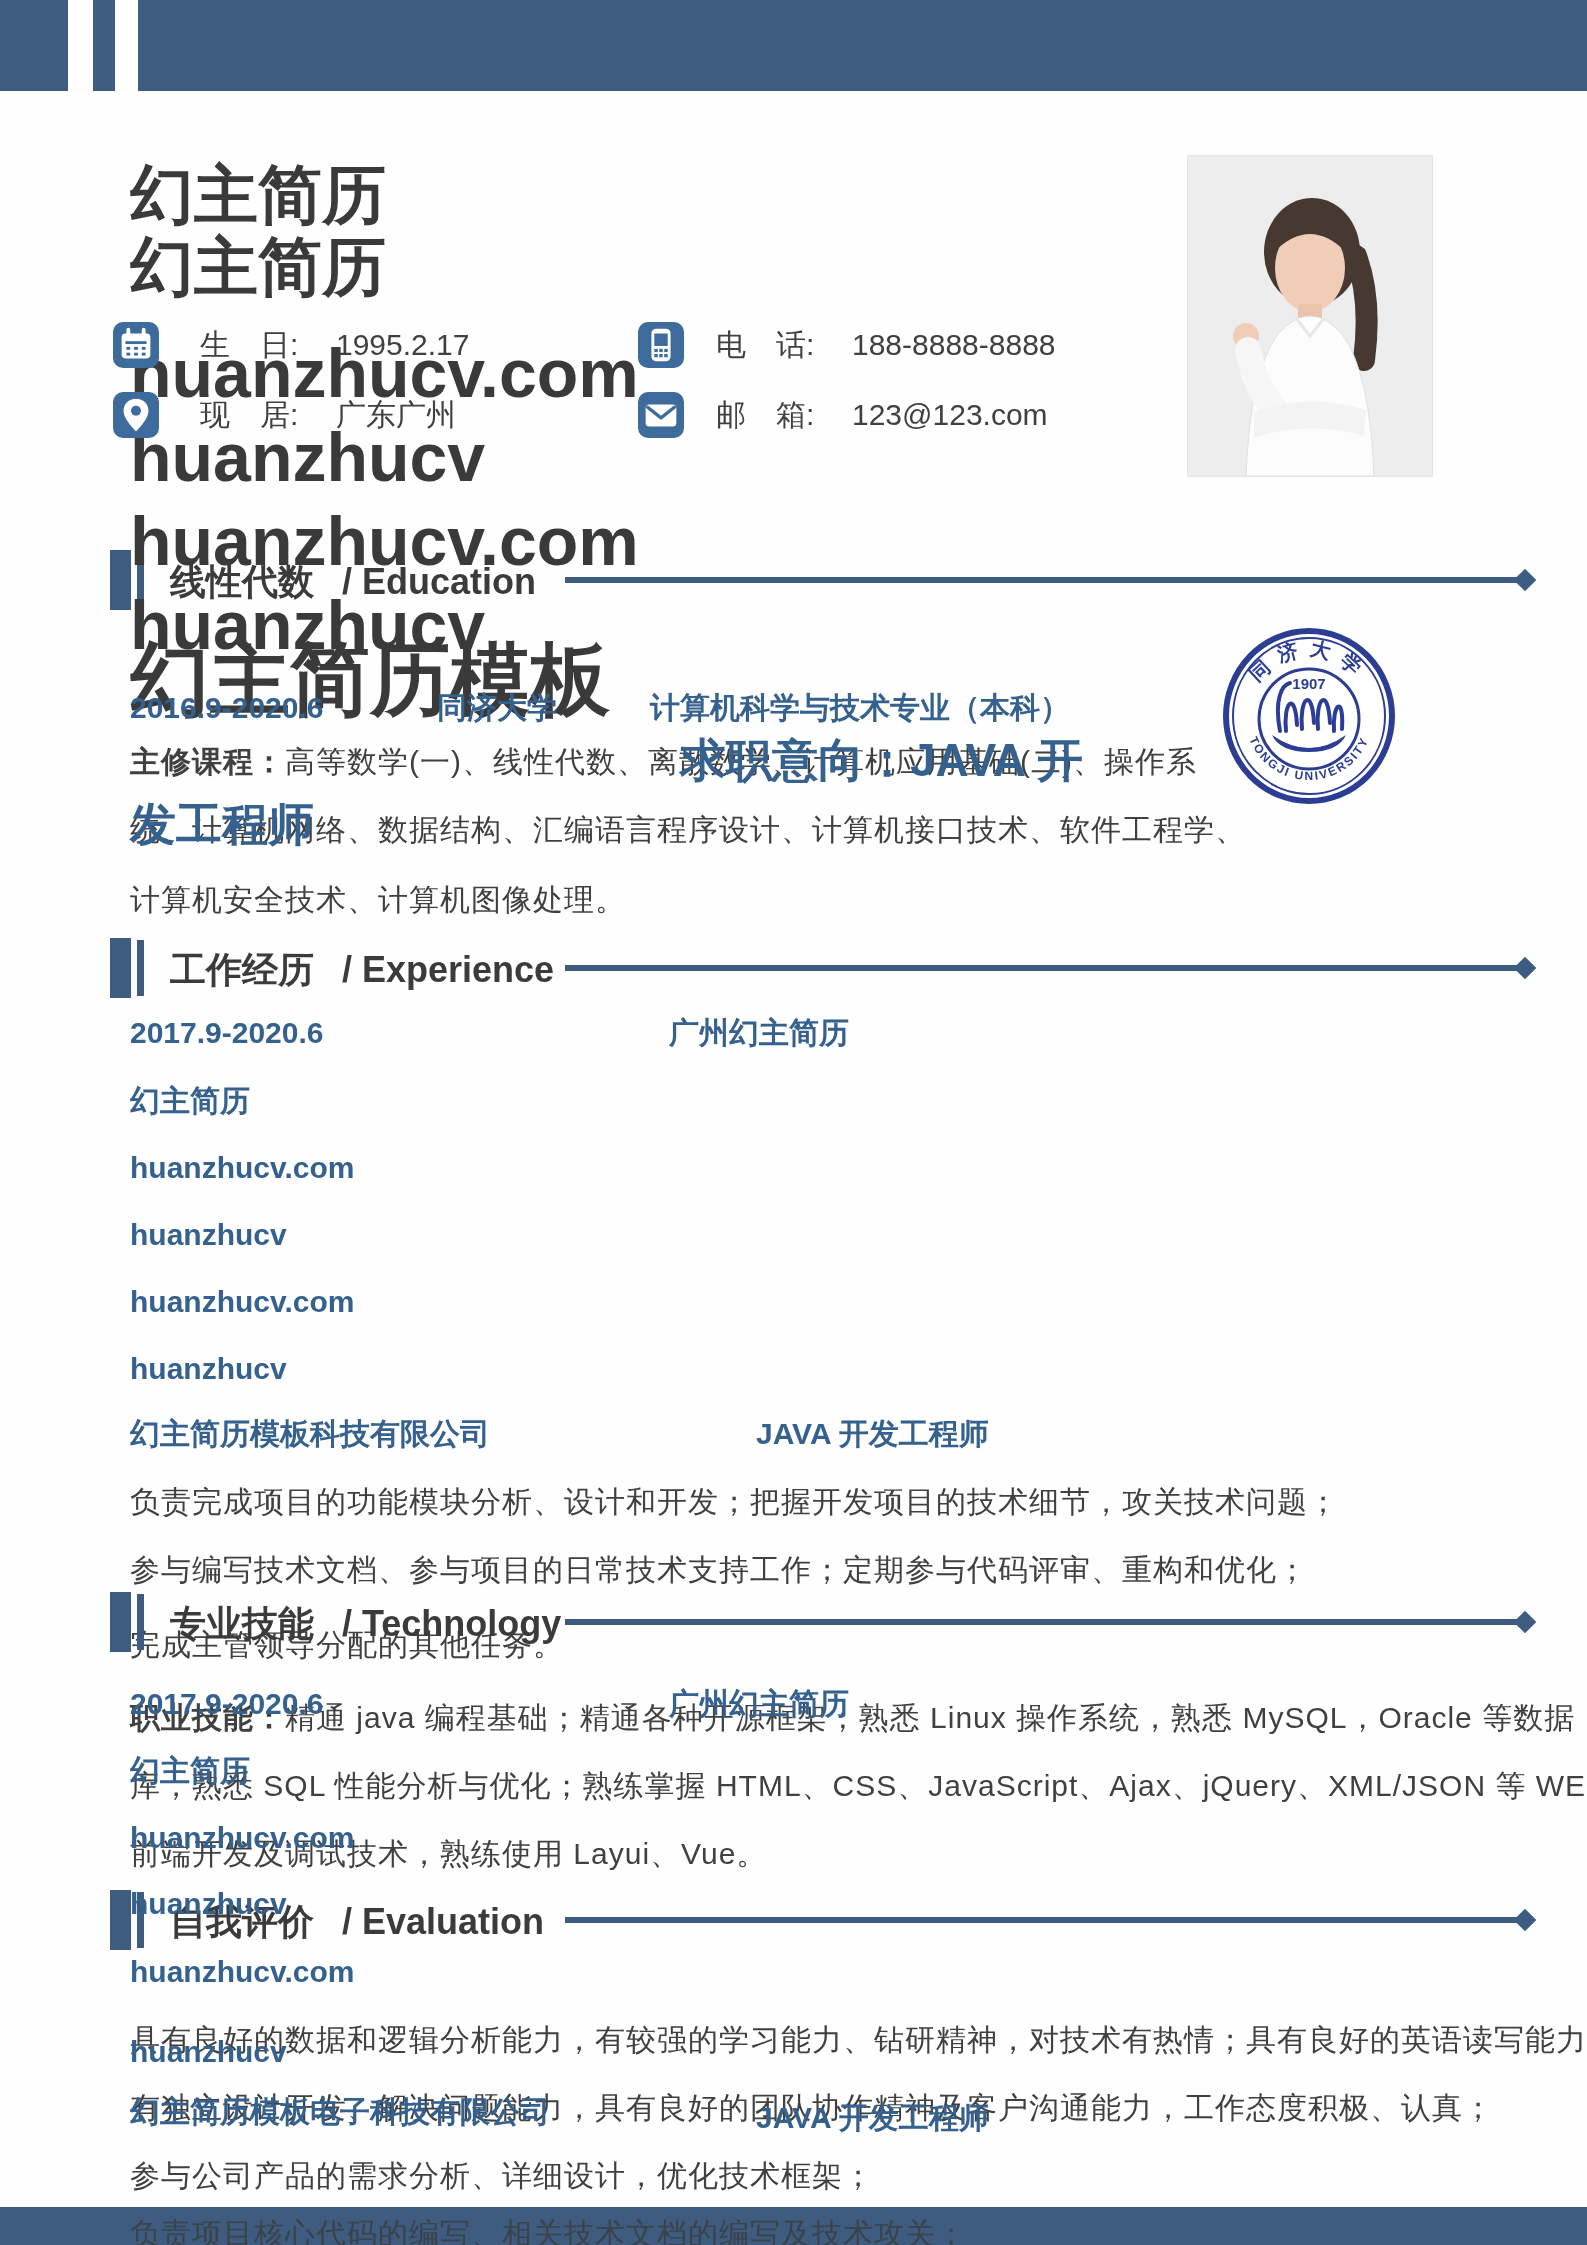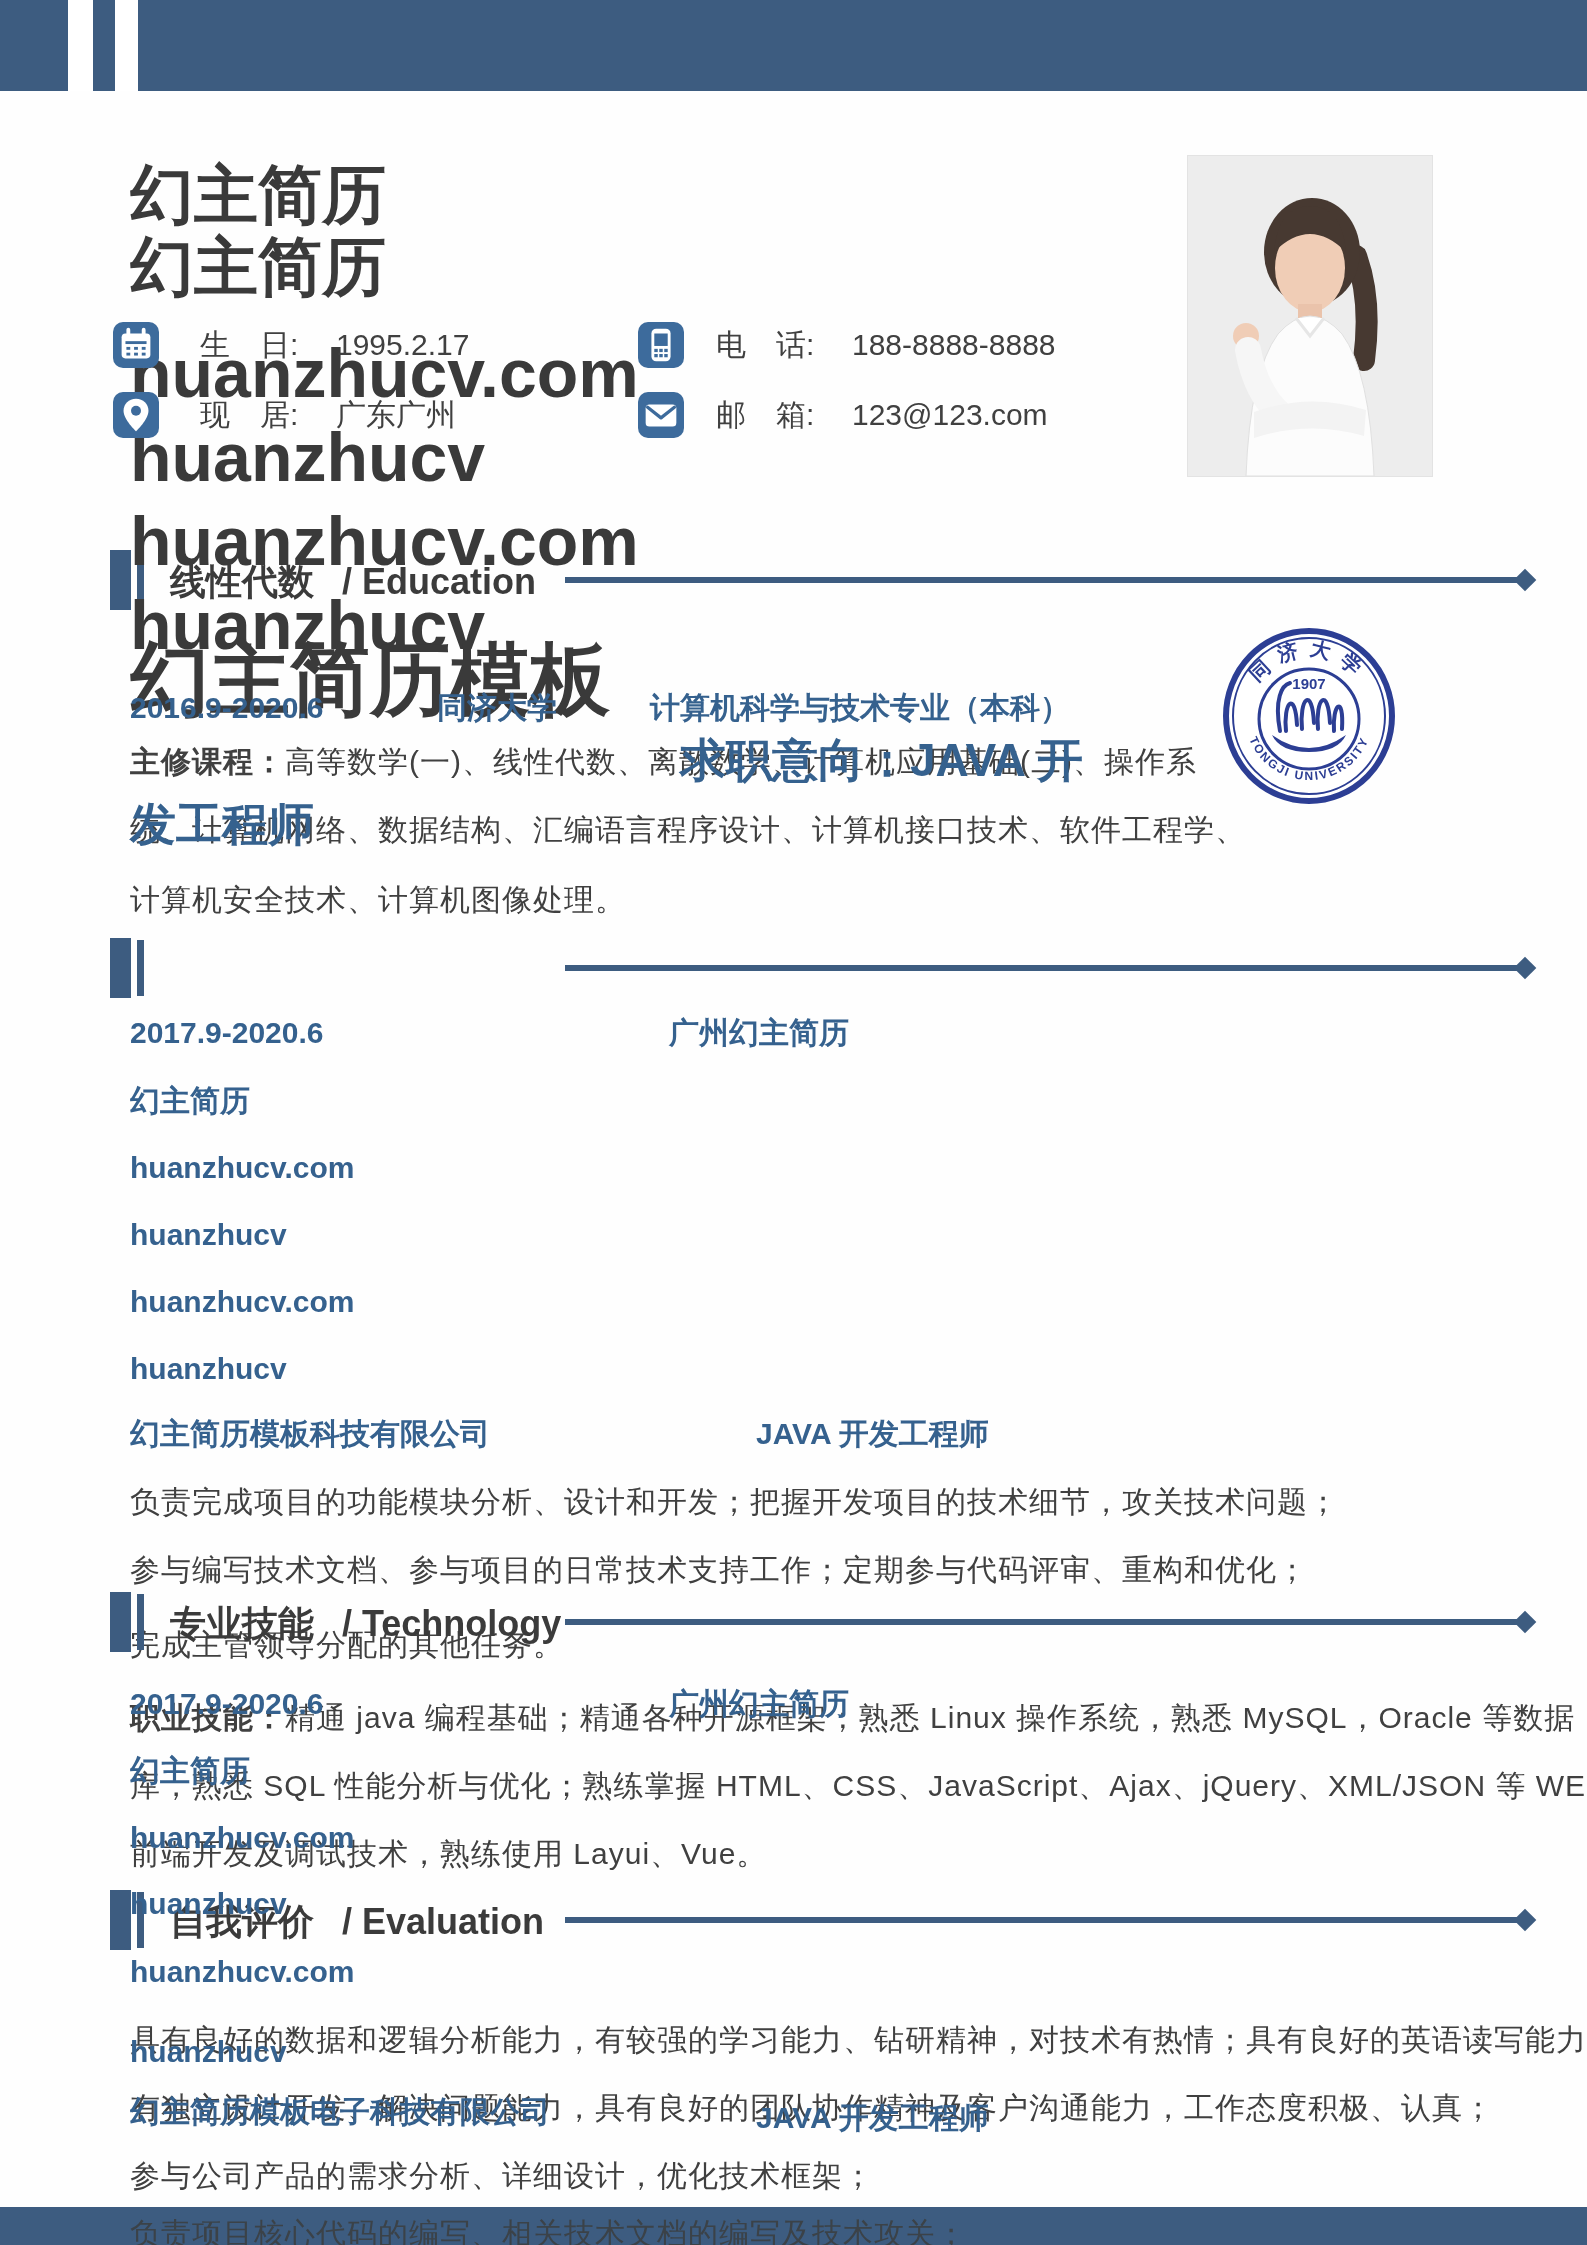--- a/index.html
+++ b/index.html
@@ -86,20 +86,21 @@
     <div class="bar-thin"></div>
     <div class="sec-title"><span>线性代数</span><span class="en">/ Education</span></div>
     <div class="sec-line">
         <span class="diamond"></span>
       </div>
   </div>
 
   <div class="sec" style="top:938px">
     <div class="bar-thick"></div>
     <div class="bar-thin"></div>
+    <div class="sec-title"><span>工作经历</span><span class="en">/ Experience</span></div>
     <div class="sec-line">
         <span class="diamond"></span>
       </div>
   </div>
 
   <div class="sec" style="top:1592px">
     <div class="bar-thick"></div>
     <div class="bar-thin"></div>
     <div class="sec-title"><span>专业技能</span><span class="en">/ Technology</span></div>
     <div class="sec-line">

